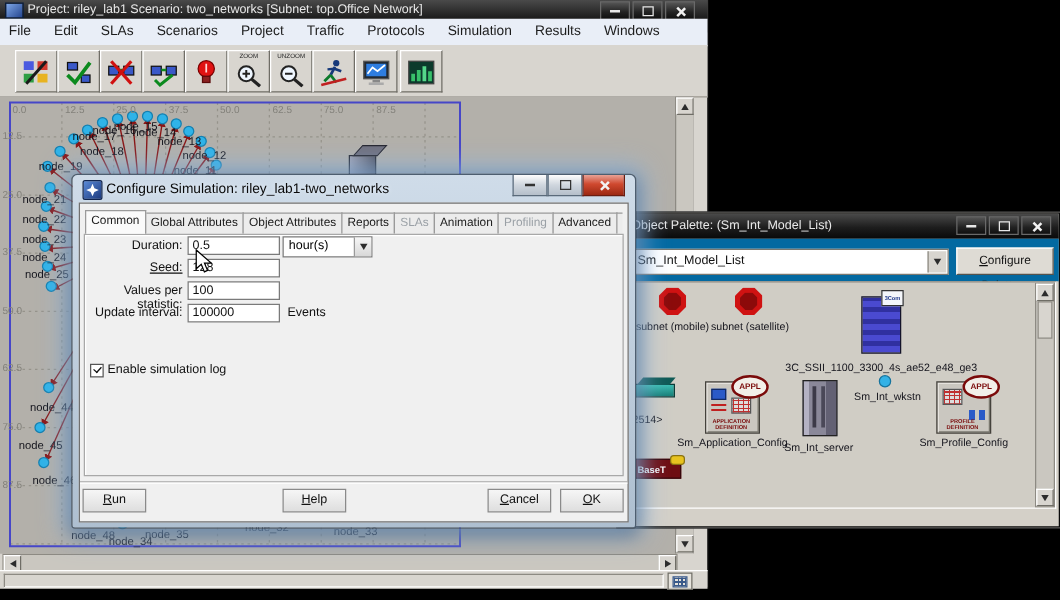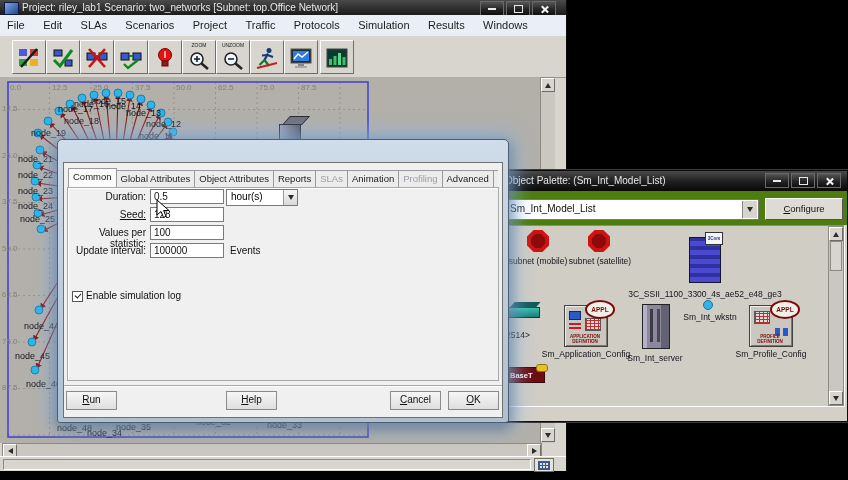--- a/index.html
+++ b/index.html
@@ -62,21 +62,21 @@
     border:1px solid #8d8a83;border-bottom-color:#fff;border-right-color:#fff;}
   .status-icon{position:absolute;left:534px;top:1px;width:18px;height:12px;background:#e6e3dc;
     border:1px solid #6f6d66;display:flex;align-items:center;justify-content:center;}
   .grid-glyph{width:10px;height:7px;background:
     repeating-linear-gradient(0deg,#3a5a8a 0 1px,transparent 1px 3px),
     repeating-linear-gradient(90deg,#3a5a8a 0 1px,transparent 1px 3px);border:1px solid #3a5a8a;}
 
   
   #palette-window{left:494px;top:170px;width:352px;height:250px;background:#d4d0c8;
     border:1px solid #0a0a0a;box-shadow:0 0 0 1px #3a3a3a;z-index:10;}
-  #palette-controls{left:0;top:20px;width:100%;height:34px;background:#4d7c0f;}
+  #palette-controls{left:0;top:20px;width:100%;height:34px;background:#0369a1;}
   .combo{position:absolute;background:#fff;border:1px solid #7a7870;font-size:10px;color:#111;}
   .combo .val{position:absolute;left:4px;top:3px;white-space:nowrap;}
   .combo .arrowbox{position:absolute;right:1px;top:1px;bottom:1px;width:14px;background:#d8d5cf;
     border-left:1px solid #8d8a83;display:flex;align-items:center;justify-content:center;}
   .btn-classic{position:absolute;background:#dedbd4;border-top:1px solid #fff;border-left:1px solid #fff;
     border-right:1px solid #55534d;border-bottom:1px solid #55534d;
     font-size:9.5px;color:#111;text-align:center;display:inline-block;}
   .btn-classic::first-letter{text-decoration:underline;}
   #palette-canvas{left:4px;top:54px;width:344px;height:180px;background:#d0cdc5;
     border:1px solid #8d8a83;border-bottom-color:#fff;border-right-color:#fff;overflow:hidden;}
@@ -544,20 +544,39 @@
         </span>
       <span class="sb-btn" style="left:0;top:164px;">
           <span class="tri-down"></span>
         </span>
       <span style="position:absolute;left:1px;top:14px;width:10px;height:28px;background:#d8d5cf;border:1px solid #8d8a83;"></span>
     </div>
   </div>
 </div>
 
 <div id="dialog-window" class="abs">
+  <div class="dlg-titlebar abs">
+    <span class="dlg-icon">
+      <svg width="12" height="12" viewBox="0 0 24 24">
+          <polygon points="12,2 15,9 22,12 15,15 12,22 9,15 2,12 9,9" fill="#fff"></polygon>
+        </svg>
+    </span>
+    <span class="ttl">Configure Simulation: riley_lab1-two_networks</span>
+    <span class="dlg-btns">
+      <span class="dlg-btn">
+          <span class="glyph-min"></span>
+        </span>
+      <span class="dlg-btn">
+          <span class="glyph-max"></span>
+        </span>
+      <span class="dlg-btn close-red">
+          <span class="glyph-x"></span>
+        </span>
+    </span>
+  </div>
 
   <div class="dlg-body abs">
     <div class="tabstrip">
       <span class="dtab active">Common</span><span class="dtab">Global Attributes</span><span class="dtab">Object Attributes</span><span class="dtab">Reports</span><span class="dtab disabled">SLAs</span><span class="dtab">Animation</span><span class="dtab disabled">Profiling</span><span class="dtab">Advanced</span><span class="dtab">Environment Files</span>
     </div>
     <div class="tabpane"></div>
 
     <span class="fldlabel" style="left:4px;top:28px;">Duration:</span>
     <input class="fldinput" style="left: 86px; top: 26px;" value="0.5">
     <span class="combo-sm" style="left:162px;top:26px;">

